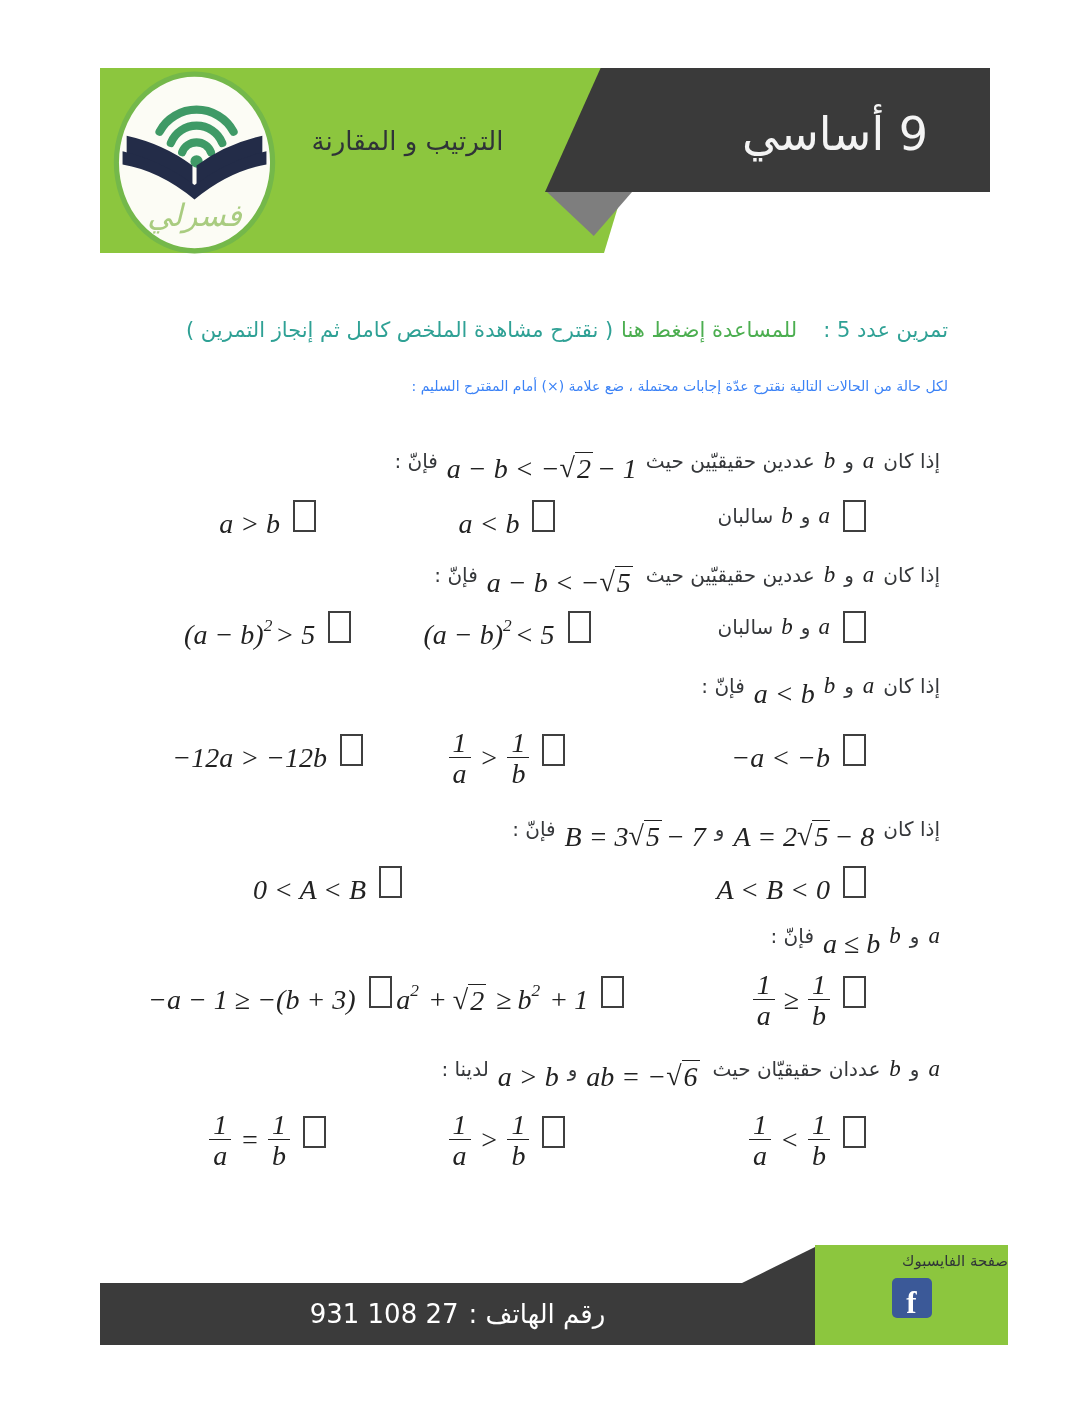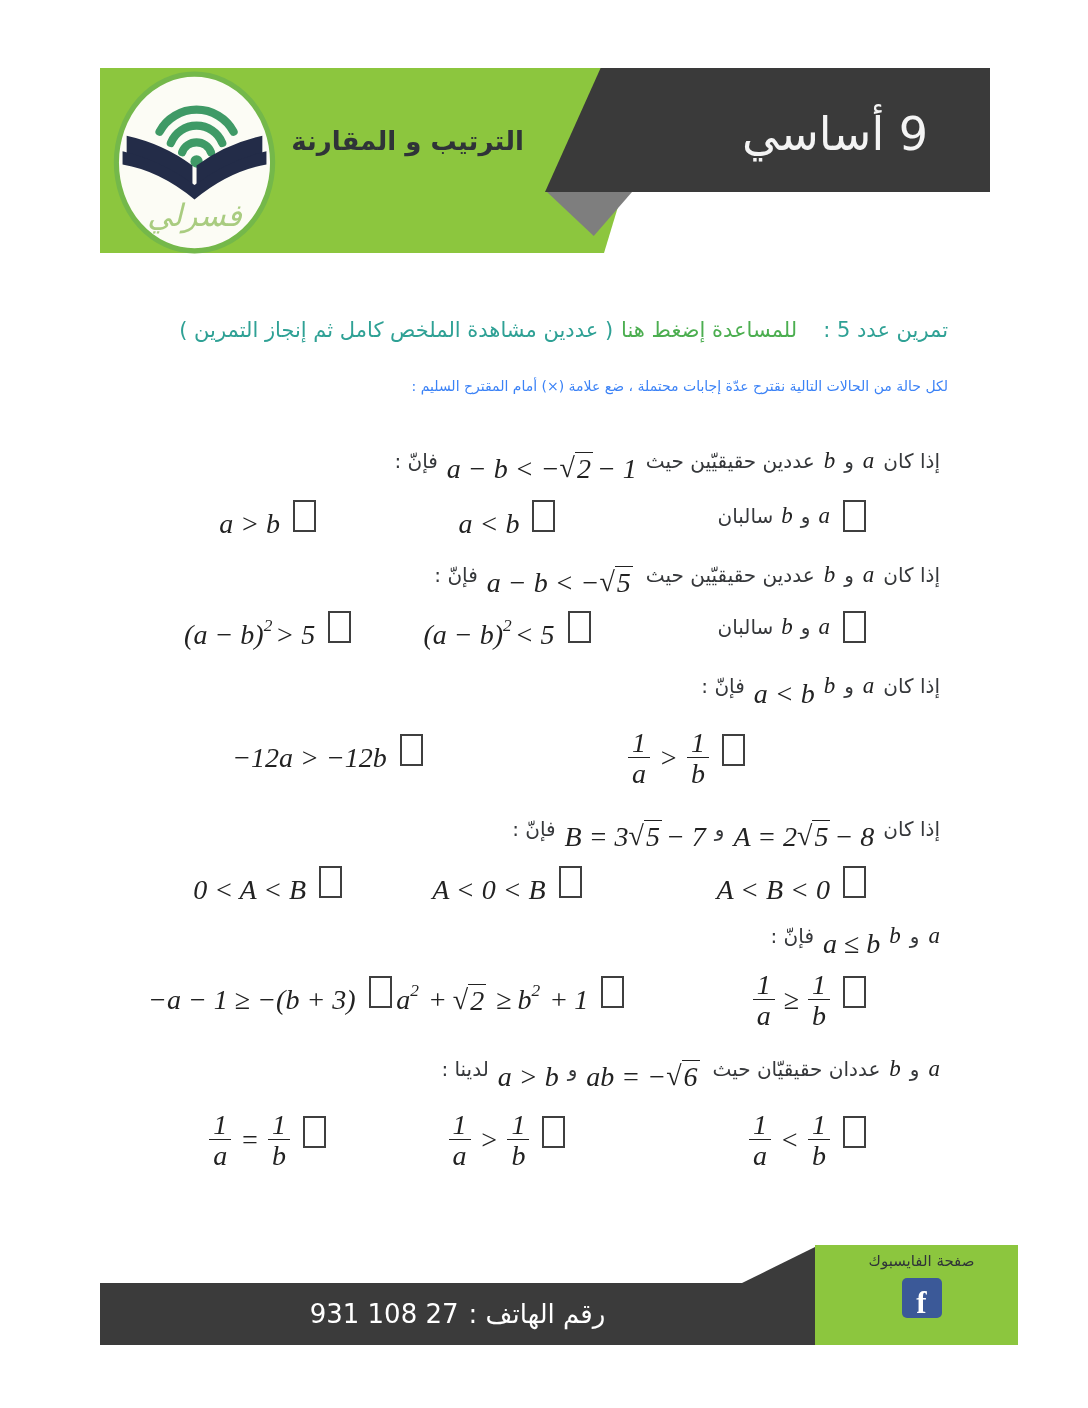--- a/index.html
+++ b/index.html
@@ -7,21 +7,21 @@
        font-family:"DejaVu Sans",sans-serif;}
   .abs{position:absolute;}
 
   
   .green-shape{left:100px;top:68px;width:560px;height:185px;background:#8cc63e;
       clip-path:polygon(0 0,100% 0,90% 100%,0 100%);}
   .dark-shape{left:545px;top:68px;width:445px;height:124px;background:#3a3a3a;
       clip-path:polygon(12.5% 0,100% 0,100% 100%,0 100%);}
   .fold-shape{left:547px;top:192px;width:85px;height:44px;background:#7e7e7e;
       clip-path:polygon(0 0,100% 0,55% 100%);}
-  .subject{left:285px;top:126px;width:245px;text-align:center;font-size:26px;font-weight:bold;
+  .subject{left:285px;top:126px;width:245px;text-align:center;font-size:26px;font-weight:normal;
       color:#2f3338;direction:rtl;}
   .grade{left:700px;top:86px;width:270px;height:96px;display:flex;align-items:center;justify-content:center;
       color:#f4f4f4;font-size:46px;direction:rtl;}
   .logo{left:112px;top:70px;width:165px;height:185px;}
 
   
   .line{position:absolute;direction:rtl;display:flex;align-items:center;}
   .intro{right:140px;top:318px;font-size:21px;color:#2fa195;}
   .intro .lbl{margin-left:26px;}
   .intro .link{color:#4cae50;margin-left:8px;cursor:pointer;}
@@ -45,21 +45,21 @@
 
   .frac{display:inline-flex;flex-direction:column;align-items:center;line-height:1.05;}
   .frac .fn{border-bottom:1.7px solid #222;padding:0 4px;}
   .frac .fd{padding-top:1px;}
   .fop{margin:0 9px;}
 
   
   .phone-bar{left:100px;top:1283px;width:715px;height:62px;background:#3b3b3b;display:flex;align-items:center;
       justify-content:center;gap:10px;direction:rtl;color:#ffffff;font-size:26px;}
   .notch{left:742px;top:1247px;width:73px;height:36px;background:#3b3b3b;clip-path:polygon(100% 0,100% 100%,0 100%);}
-  .fb-panel{left:815px;top:1245px;width:193px;height:100px;background:#8cc63e;text-align:center;direction:rtl;padding-left:10px;}
+  .fb-panel{left:815px;top:1245px;width:193px;height:100px;background:#8cc63e;text-align:right;direction:rtl;}
   .fb-label{font-size:15px;color:#2f3338;margin-top:7px;}
   .fb-icon{width:40px;height:40px;background:#3b5998;border-radius:5px;margin:8px auto 0;display:flex;
       align-items:flex-end;justify-content:center;color:#fff;font-family:"Liberation Serif",serif;
       font-weight:bold;font-size:31px;line-height:0.92;cursor:pointer;}
 </style>
 </head>
 <body>
 
 <div class="abs green-shape"></div>
 <div class="abs dark-shape"></div>
@@ -82,21 +82,21 @@
     <text x="80" y="152" text-anchor="middle" font-size="30" font-style="italic" fill="#a9cc80">فسرلي</text>
   </svg>
 </div>
 
 <div class="abs subject">الترتيب و المقارنة</div>
 <div class="abs grade">9 أساسي</div>
 
 <div class="line intro">
   <span class="lbl">تمرين عدد 5 :</span>
   <span class="link">للمساعدة إضغط هنا</span>
-  <span>( عددين مشاهدة الملخص كامل ثم إنجاز التمرين )</span>
+  <span>( نقترح مشاهدة الملخص كامل ثم إنجاز التمرين )</span>
 </div>
 
 <div class="line instruction">لكل حالة من الحالات التالية نقترح عدّة إجابات محتملة ، ضع علامة (×) أمام المقترح السليم :</div>
 
 <div class="line stmt" style="top:436px;">
   <span>إذا كان</span>
   <span class="mvar">a</span>
   <span>و</span>
   <span class="mvar">b</span>
   <span>عددين حقيقيّين حيث</span>
@@ -196,20 +196,24 @@
           <span class="fd">a</span>
         </span>
         <span class="fop">&gt;</span>
         <span class="frac">
           <span class="fn">1</span>
           <span class="fd">b</span>
         </span>
     </span>
     <span class="box"></span>
   </div>
+  <div class="ocell r">
+    <span class="math">−a &lt; −b</span>
+    <span class="box"></span>
+  </div>
 </div>
 
 <div class="line stmt" style="top:804px;">
   <span>إذا كان</span>
   <span class="math">
       <span>A = 2</span>
       <span class="sqrt">
         <span>√</span>
         <span class="rad">5</span>
       </span>
@@ -223,24 +227,20 @@
         <span class="rad">5</span>
       </span>
       <span>− 7</span>
     </span>
   <span>فإنّ :</span>
 </div>
 
 <div class="orow" style="top:862px;height:40px;justify-content:space-between;">
   <div class="ocell">
     <span class="math">0 &lt; A &lt; B</span>
-    <span class="box"></span>
-  </div>
-  <div class="ocell">
-    <span class="math">A &lt; 0 &lt; B</span>
     <span class="box"></span>
   </div>
   <div class="ocell r">
     <span class="math">A &lt; B &lt; 0</span>
     <span class="box"></span>
   </div>
 </div>
 
 <div class="line stmt" style="top:912px;">
   <span class="mvar">a</span>

